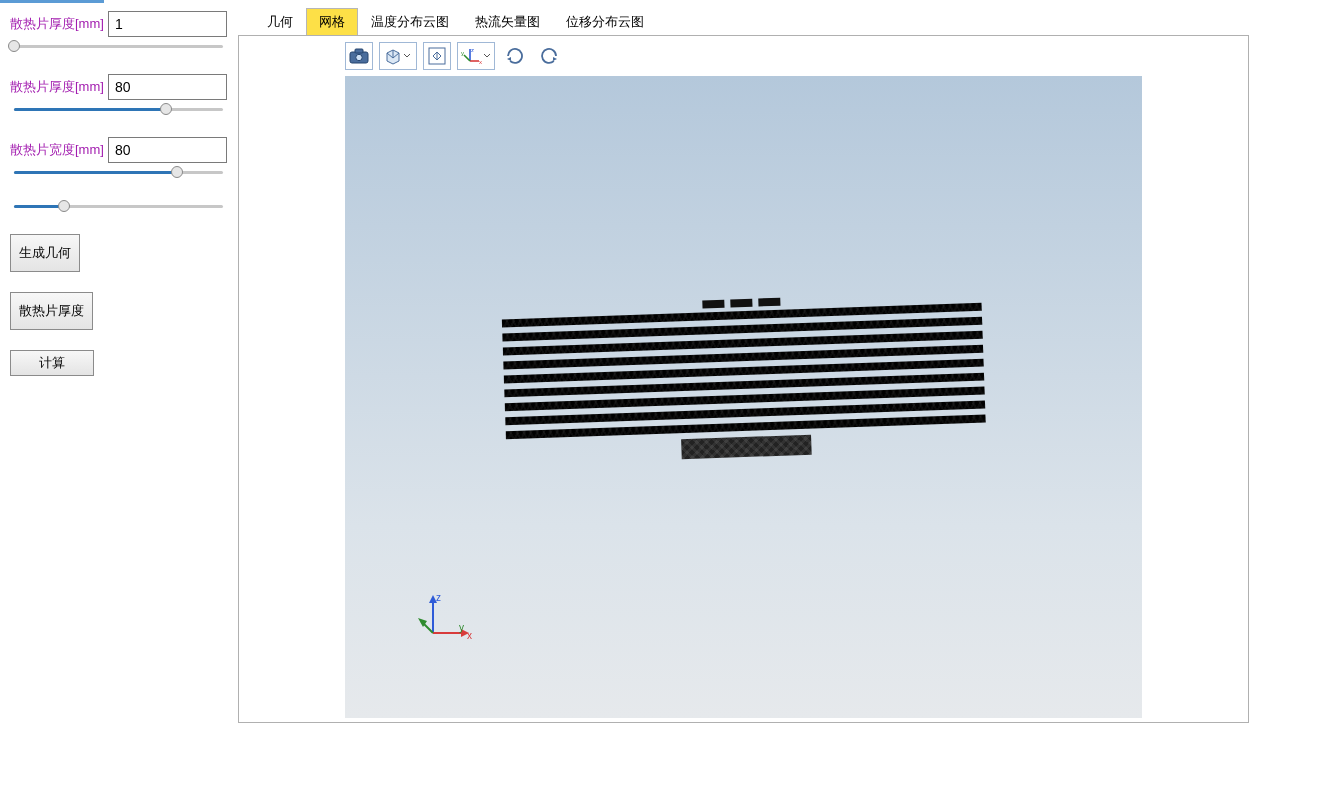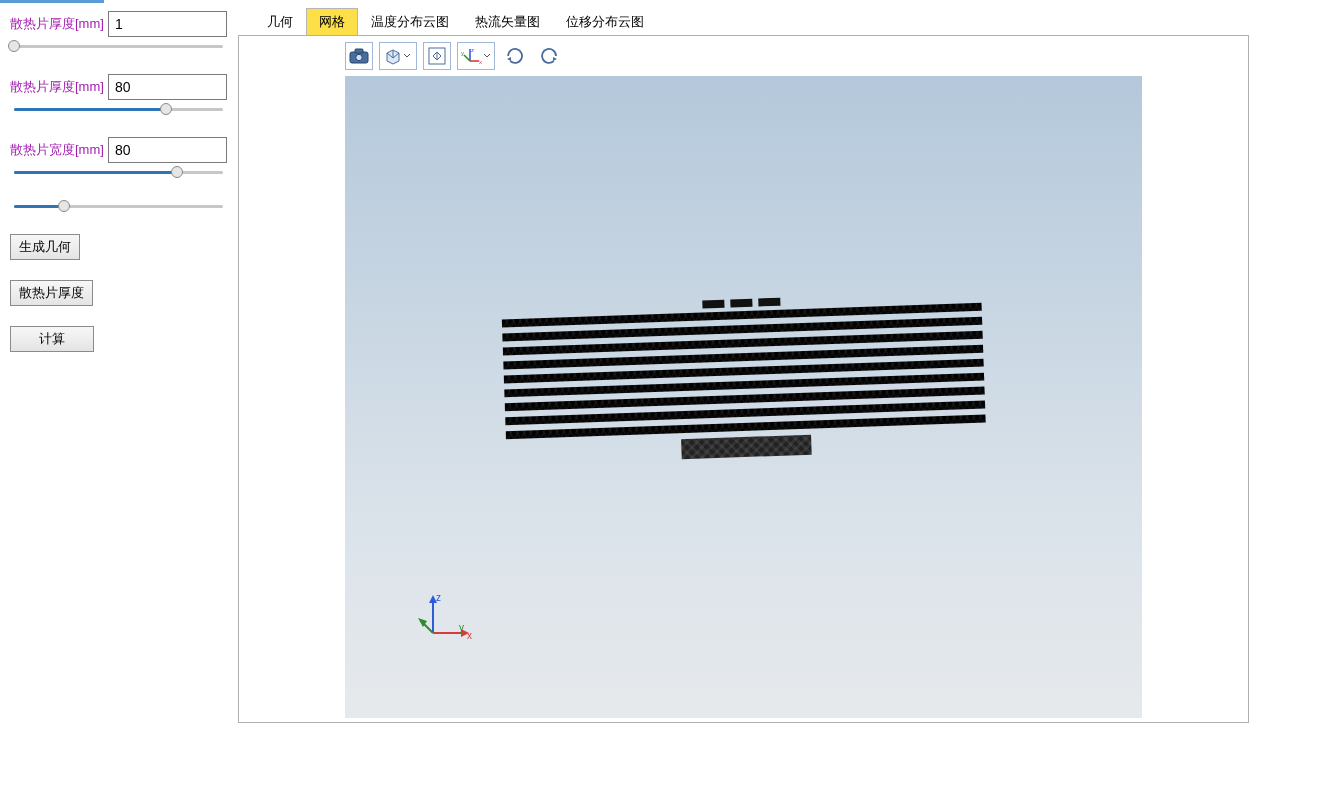--- a/index.html
+++ b/index.html
@@ -83,21 +83,21 @@
       height: 12px;
       background: #e6e6e6;
       border: 1px solid #8a8a8a;
       border-radius: 50%;
       transform: translateX(-50%);
     }
     .btn {
       display: inline-block;
       width: auto;
       align-self: flex-start;
-      padding: 3px 8px;
+      padding: 9px 8px;
       border: 1px solid #8b8b8b;
       background: linear-gradient(#f7f7f7, #e4e4e4);
       font-size: 13px;
       font-family: inherit;
       cursor: default;
       margin-bottom: 10px;
     }
     .btn-wider {
       padding: 3px 28px;
     }

